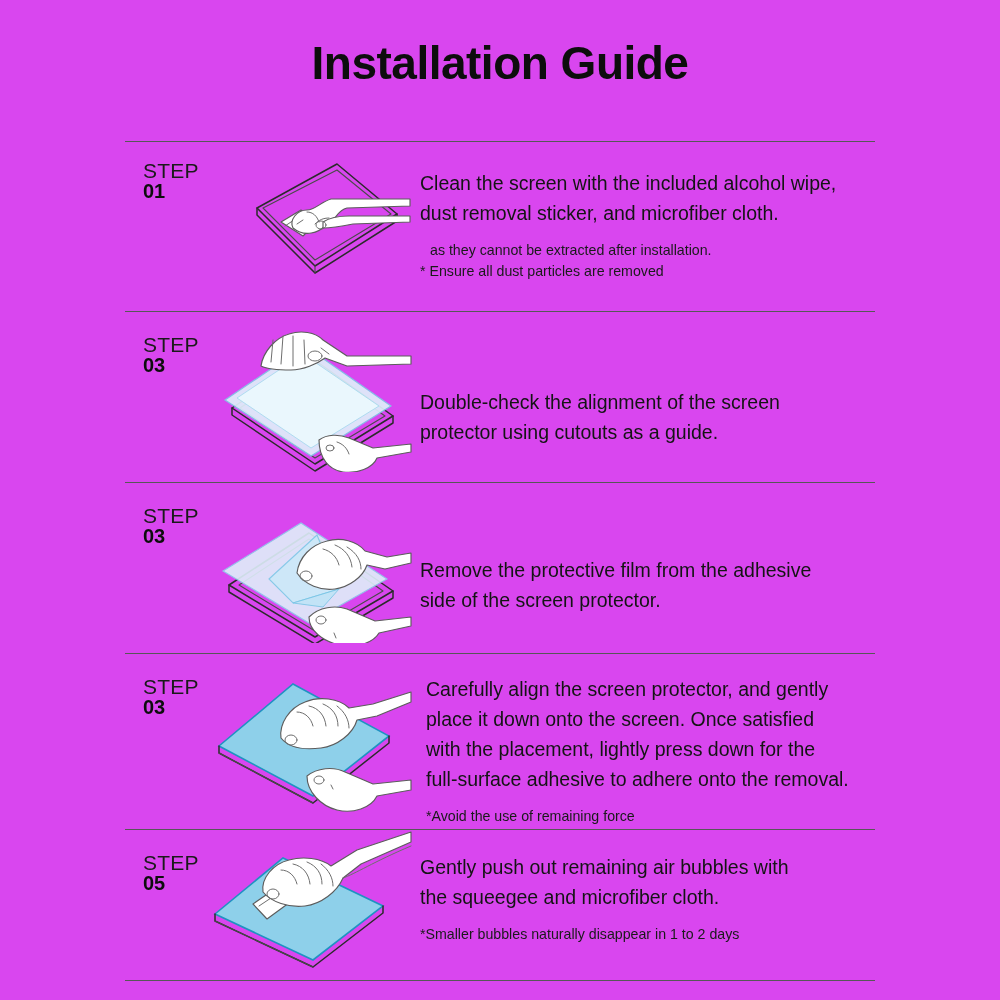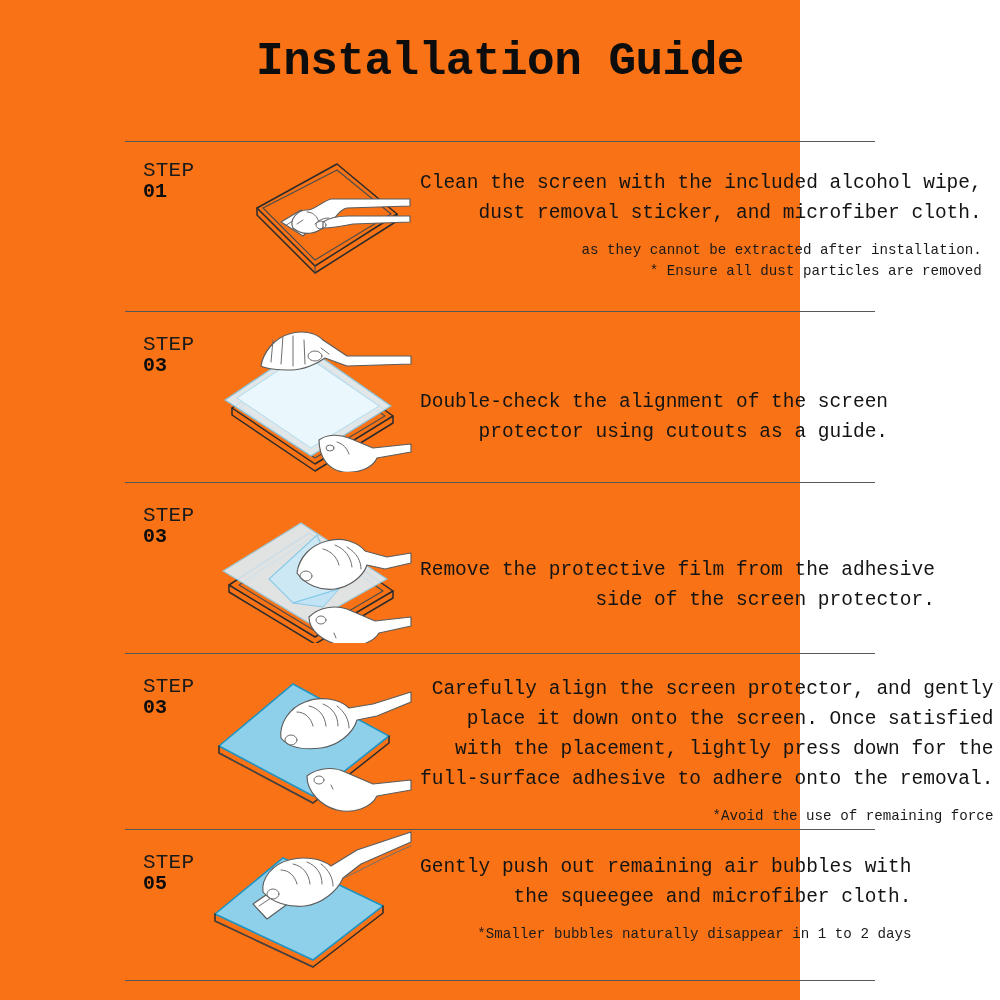--- a/index.html
+++ b/index.html
@@ -9,25 +9,24 @@
   }
   body {
     width: 1000px;
     height: 1000px;
     font-family: "Liberation Sans", sans-serif;
     color: #1a1a1a;
     overflow: hidden;
     position: relative;
   }
   .page {
-    width: 800px;
+    width: 1000px;
     height: 1000px;
     position: relative;
-    background: #f97316;
-    font-family: Liberation Mono, monospace;
+    background: #d946ef;
   }
 
   
   .title {
     position: absolute;
     left: 0;
     top: 36px;
     width: 1000px;
     text-align: center;
     font-size: 46px;
@@ -83,21 +82,20 @@
     flex: 0 0 215px;
     width: 215px;
     position: relative;
   }
   .step-figure svg { display: block; }
 
   .step-text {
     flex: 1 1 auto;
     padding-left: 8px;
     box-sizing: border-box;
-    text-align: right;
   }
   .body-line {
     font-size: 19.5px;
     line-height: 30px;
     color: #141414;
     white-space: nowrap;
   }
   .note-line {
     font-size: 14.2px;
     line-height: 21px;
@@ -108,21 +106,21 @@
   .note-indent { padding-left: 10px; }
 
   
   .row-01 { height: 169px; }
   .row-01 .step-text { padding-top: 26px; }
   .row-02 { height: 170px; }
   .row-02 .step-text { padding-top: 75px; }
   .row-03 { height: 170px; }
   .row-03 .step-text { padding-top: 72px; }
   .row-04 { height: 175px; }
-  .row-04 .step-text { padding-top: 20px; }
+  .row-04 .step-text { padding-top: 20px; margin-left: 6px; }
   .row-05 { height: 150px; }
   .row-05 .step-text { padding-top: 22px; }
 
   .row-02 .step-label, .row-03 .step-label,
   .row-04 .step-label, .row-05 .step-label { padding-top: 22px; }
 
   
   .ink { fill: none; stroke: #2b2b2b; stroke-width: 1.5; stroke-linejoin: round; stroke-linecap: round; }
   .ink-thin { fill: none; stroke: #4a4a4a; stroke-width: 1.1; stroke-linejoin: round; stroke-linecap: round; }
   .hand { fill: #ffffff; stroke: #5c5c5c; stroke-width: 1.15; stroke-linejoin: round; stroke-linecap: round; }

